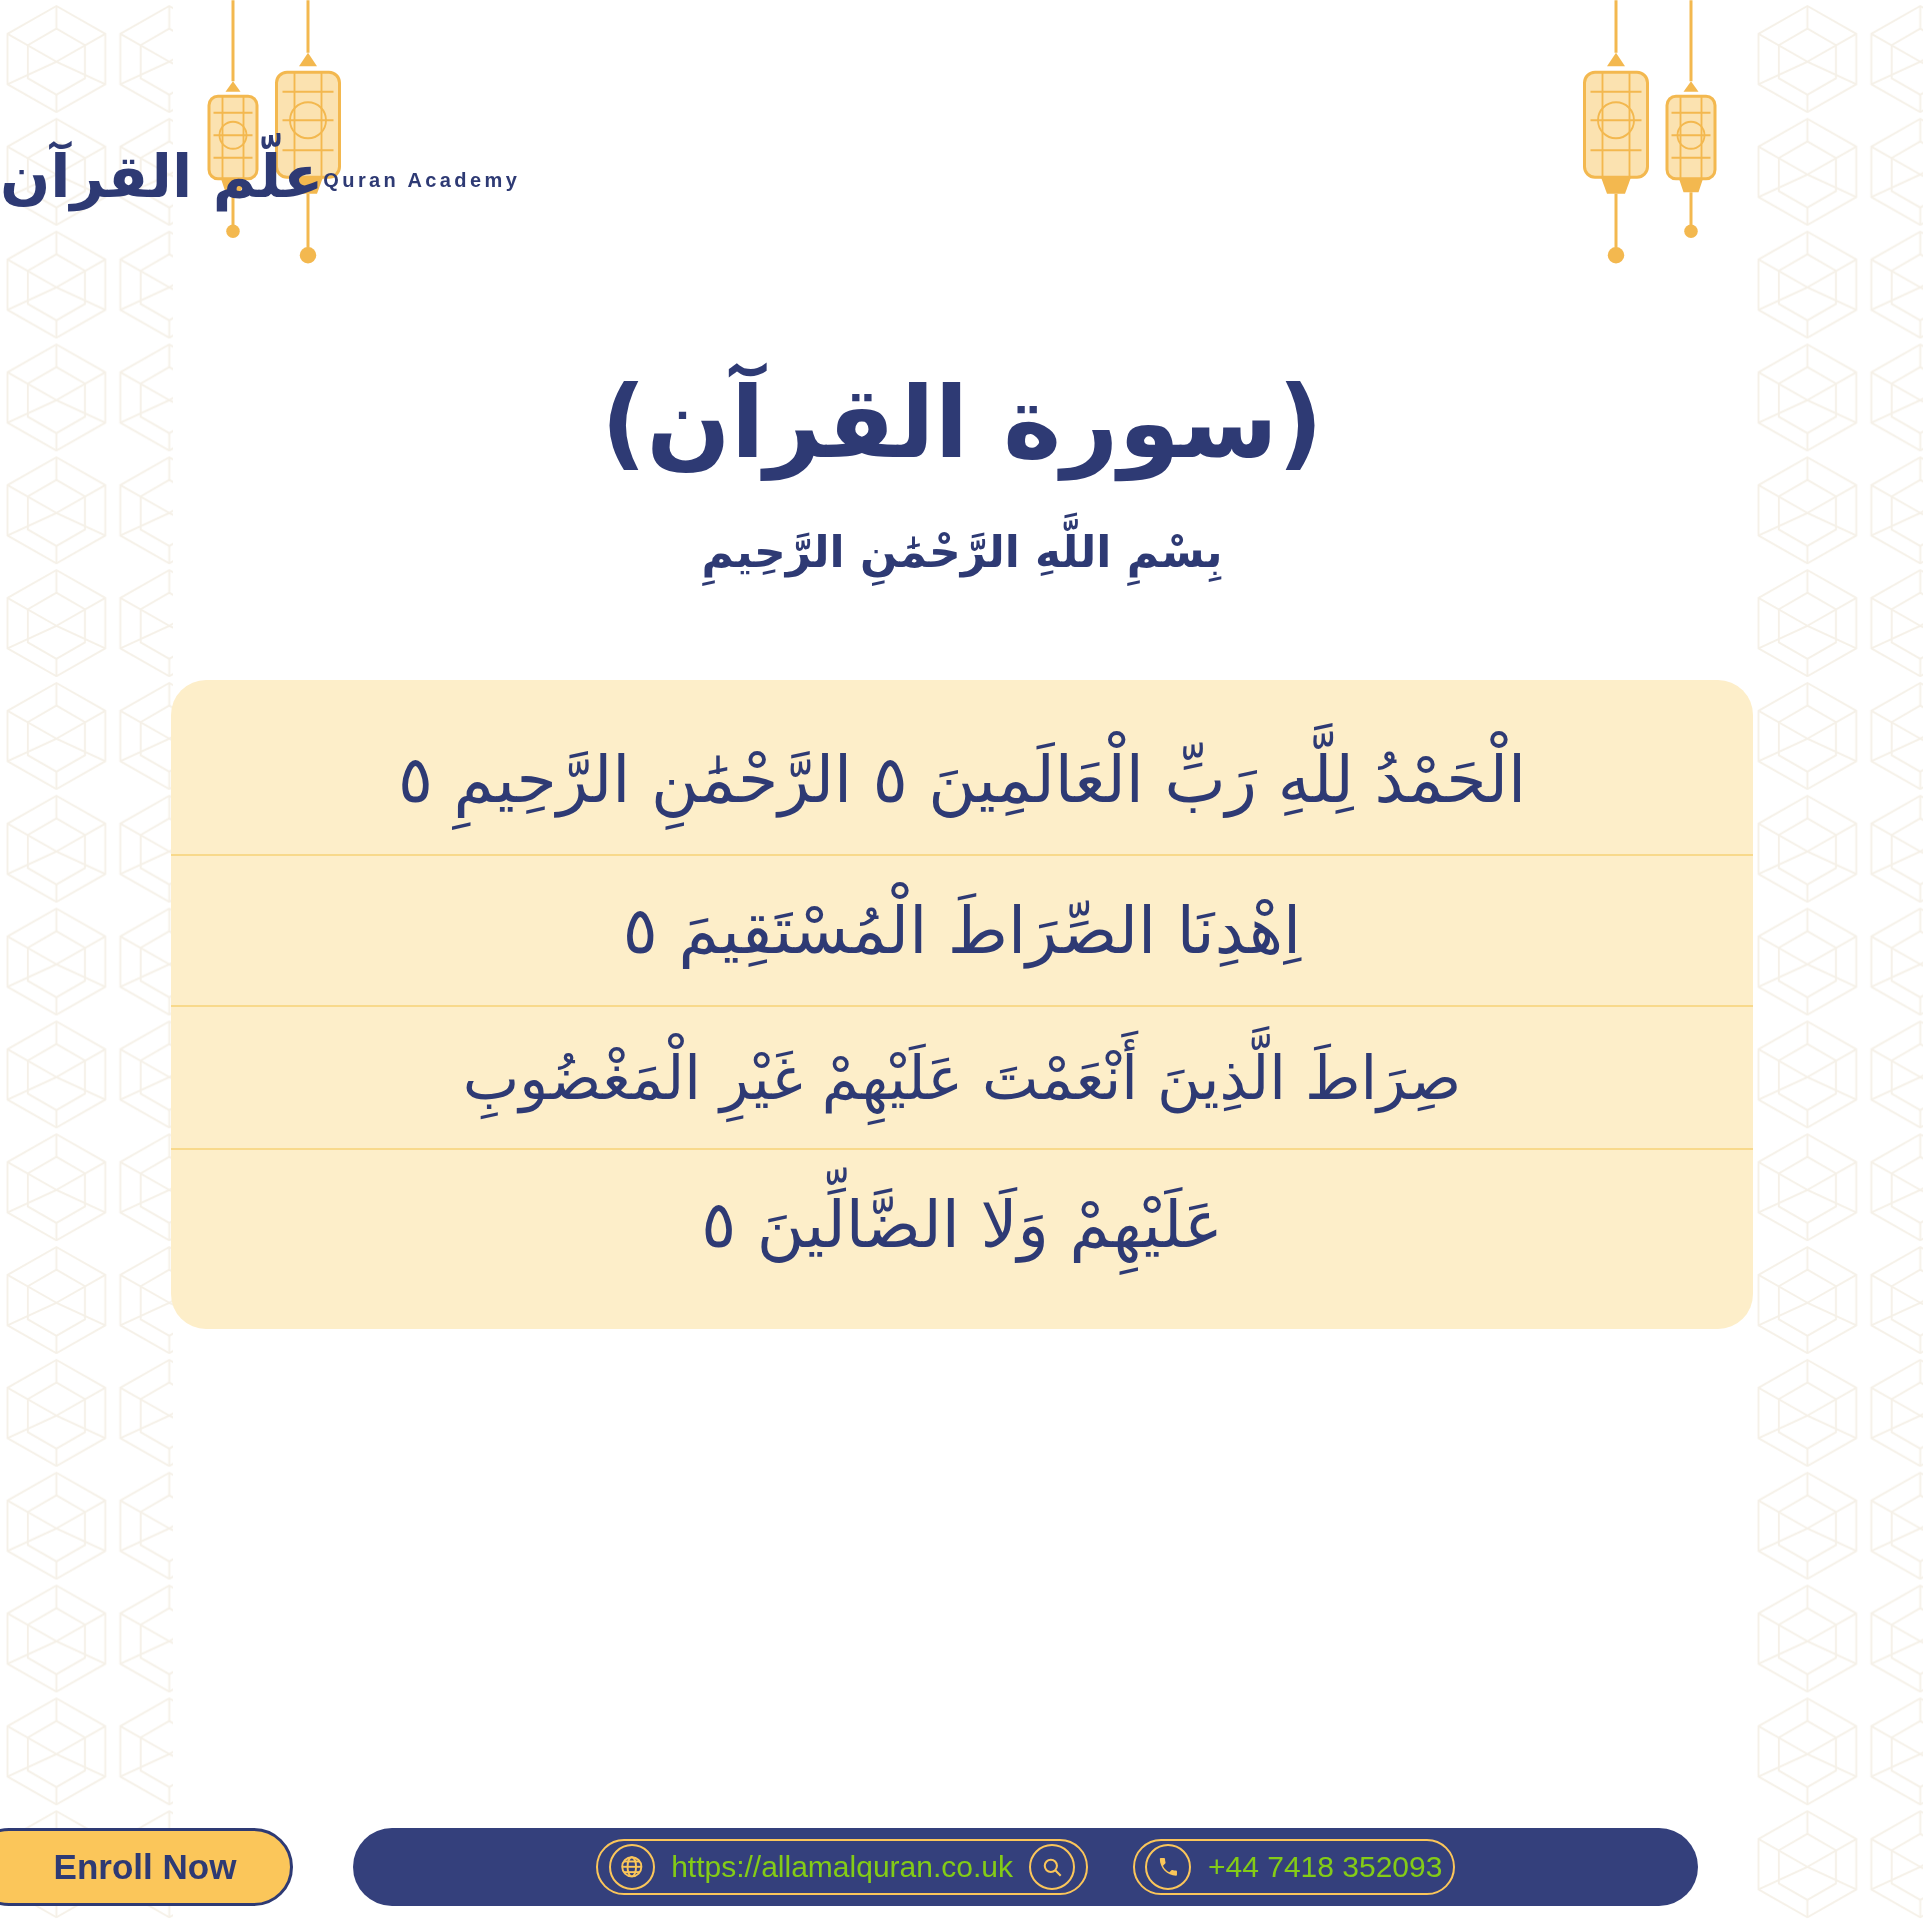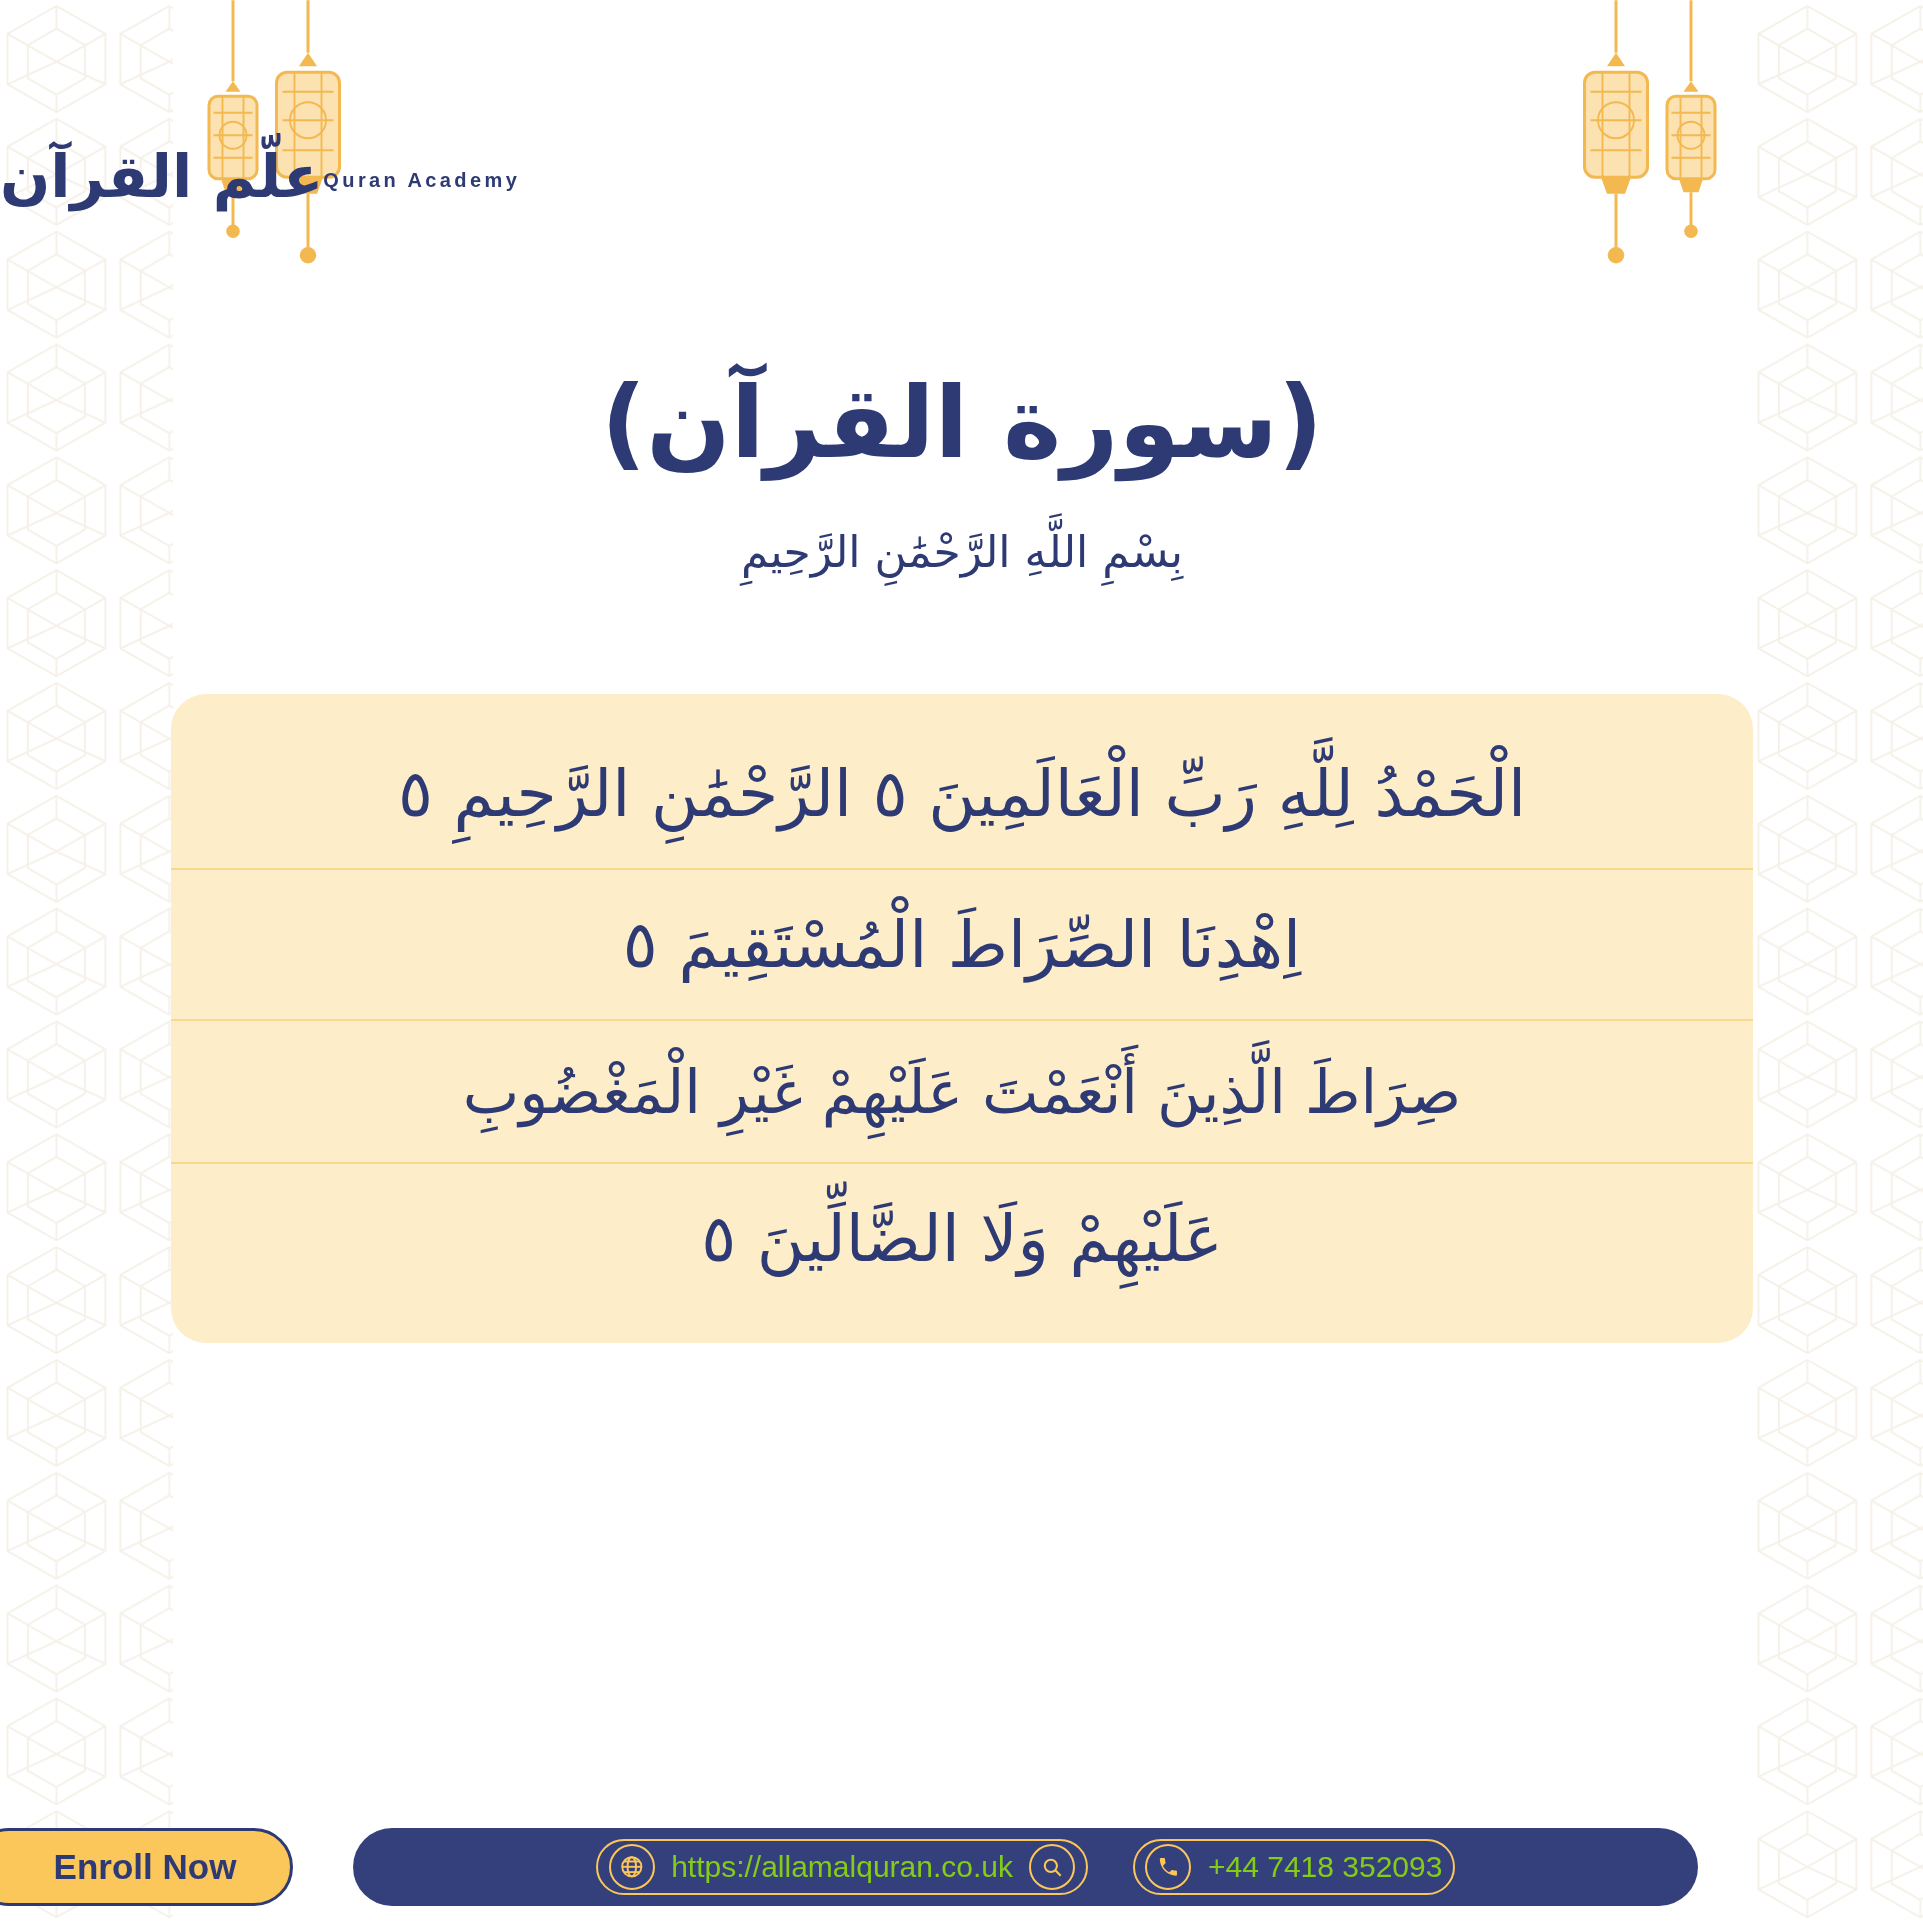--- a/index.html
+++ b/index.html
@@ -92,27 +92,28 @@
     position: absolute;
     top: 526px;
     left: 0;
     width: 100%;
     text-align: center;
     font-family: "DejaVu Sans", sans-serif;
     font-size: 44px;
     color: #2e3a74;
     direction: rtl;
     letter-spacing: 1.5px;
+    font-weight: bold;
   }
 
   
   .ayah-panel {
     position: absolute;
     left: 171px;
-    top: 694px;
+    top: 680px;
     width: 1582px;
     background: #fdeec9;
     border-radius: 35px;
     padding: 25.6px 0 30px 0;
     box-sizing: border-box;
   }
   .ayah-line {
     direction: rtl;
     text-align: center;
     font-family: "DejaVu Sans", sans-serif;

